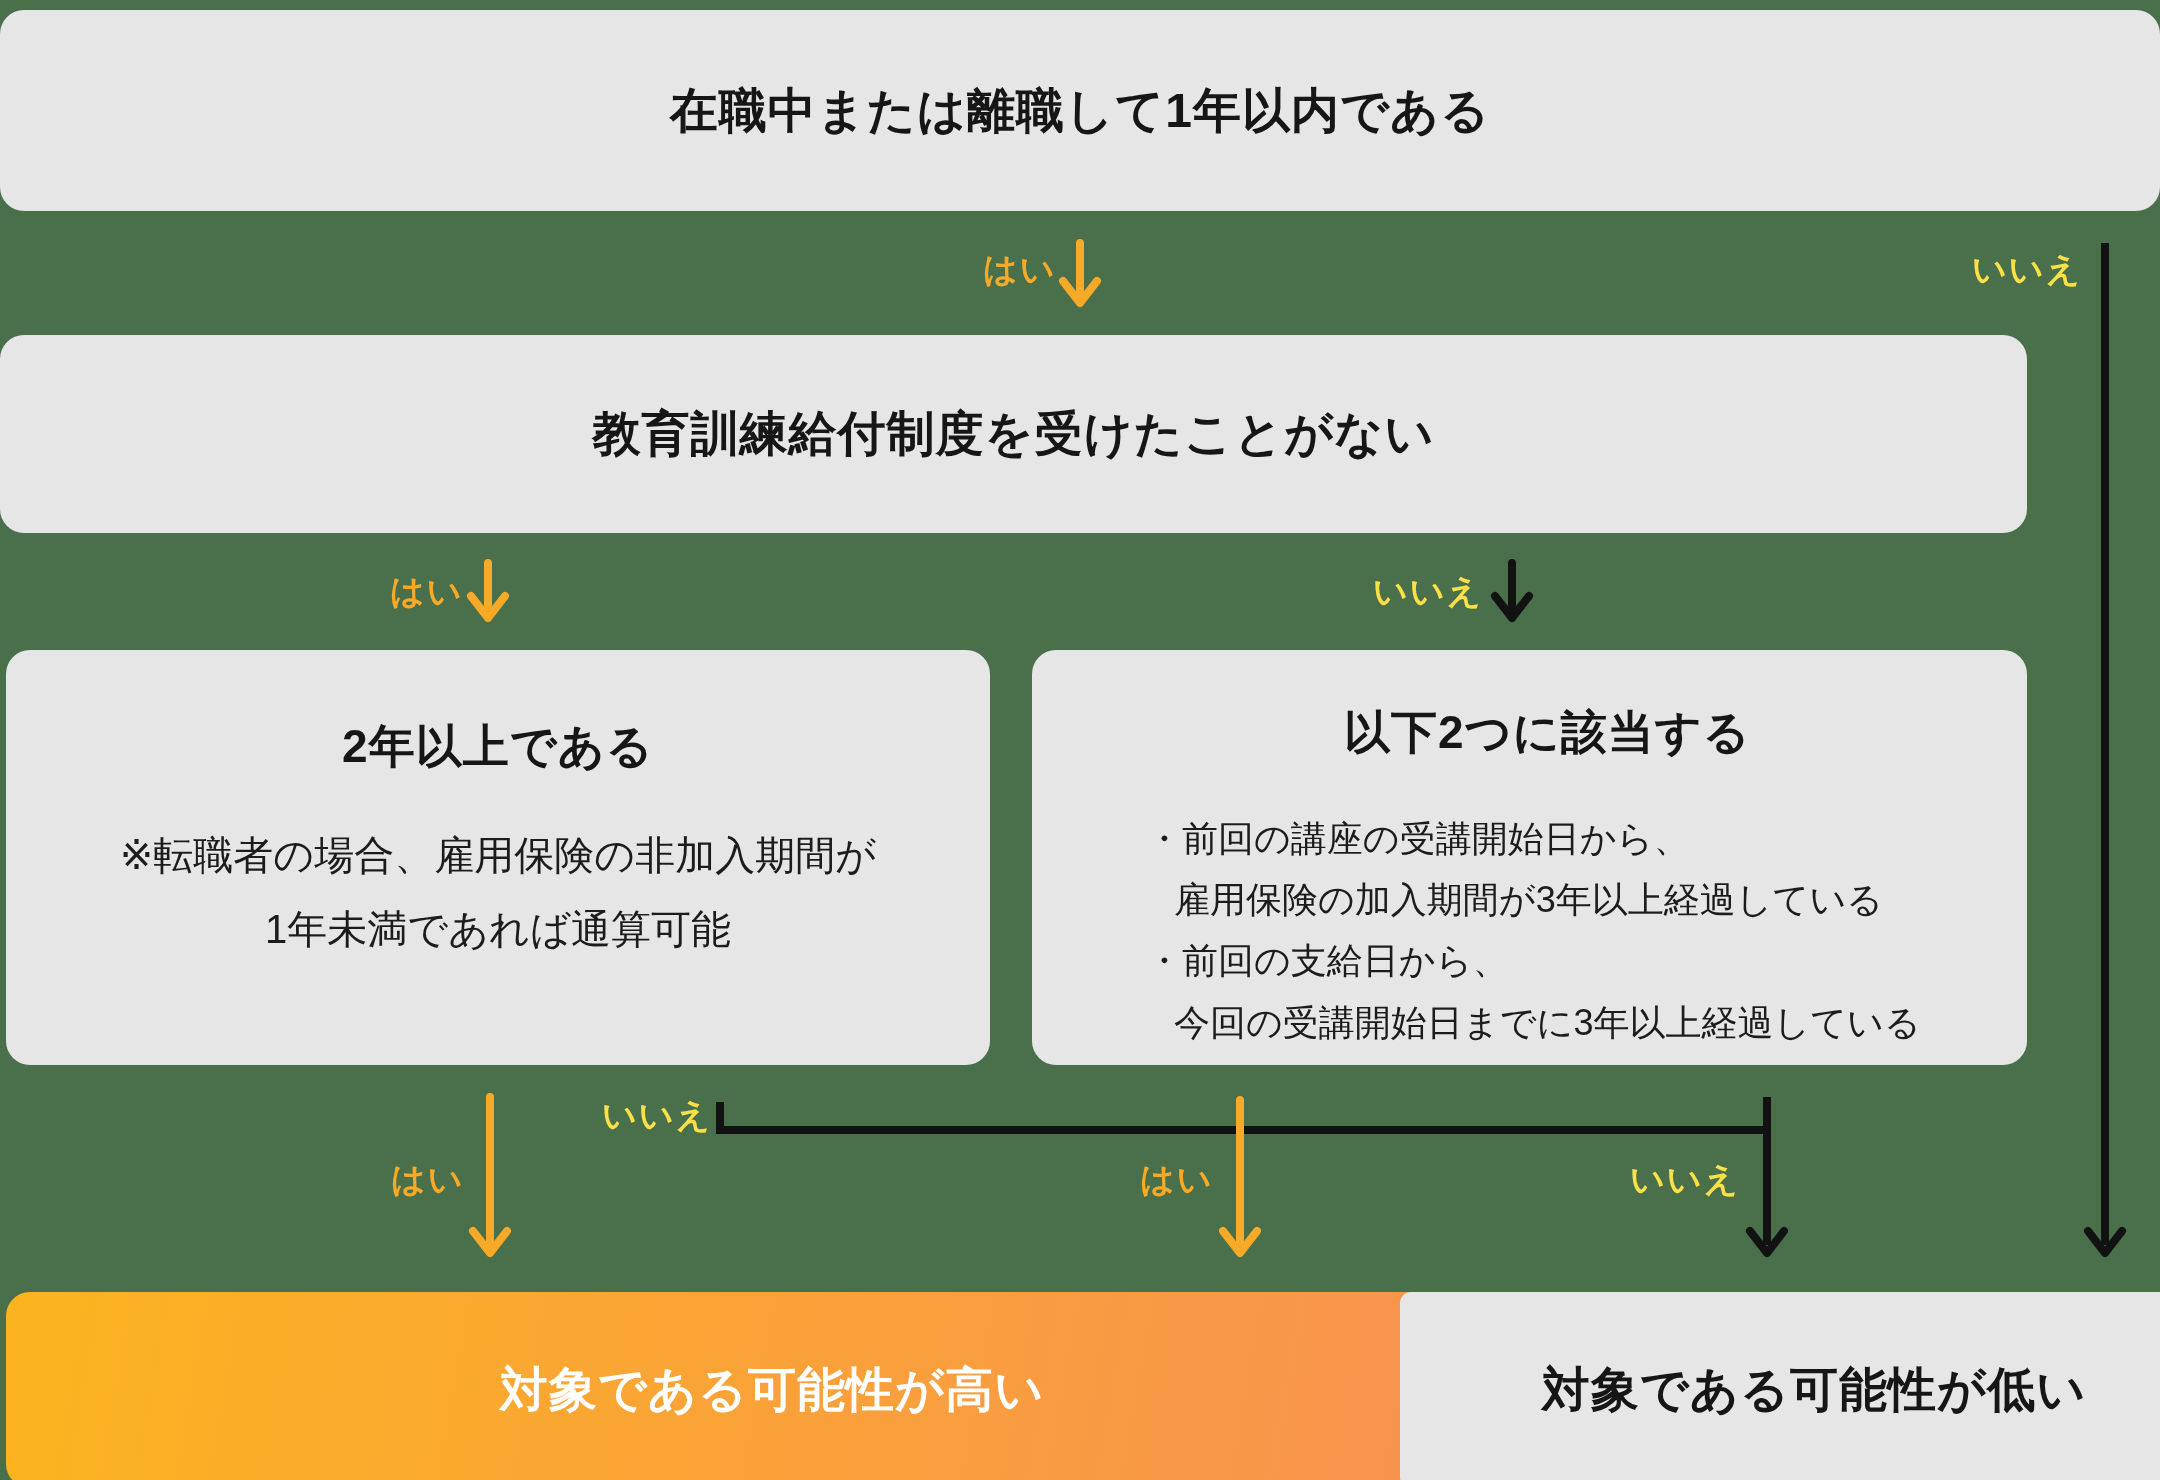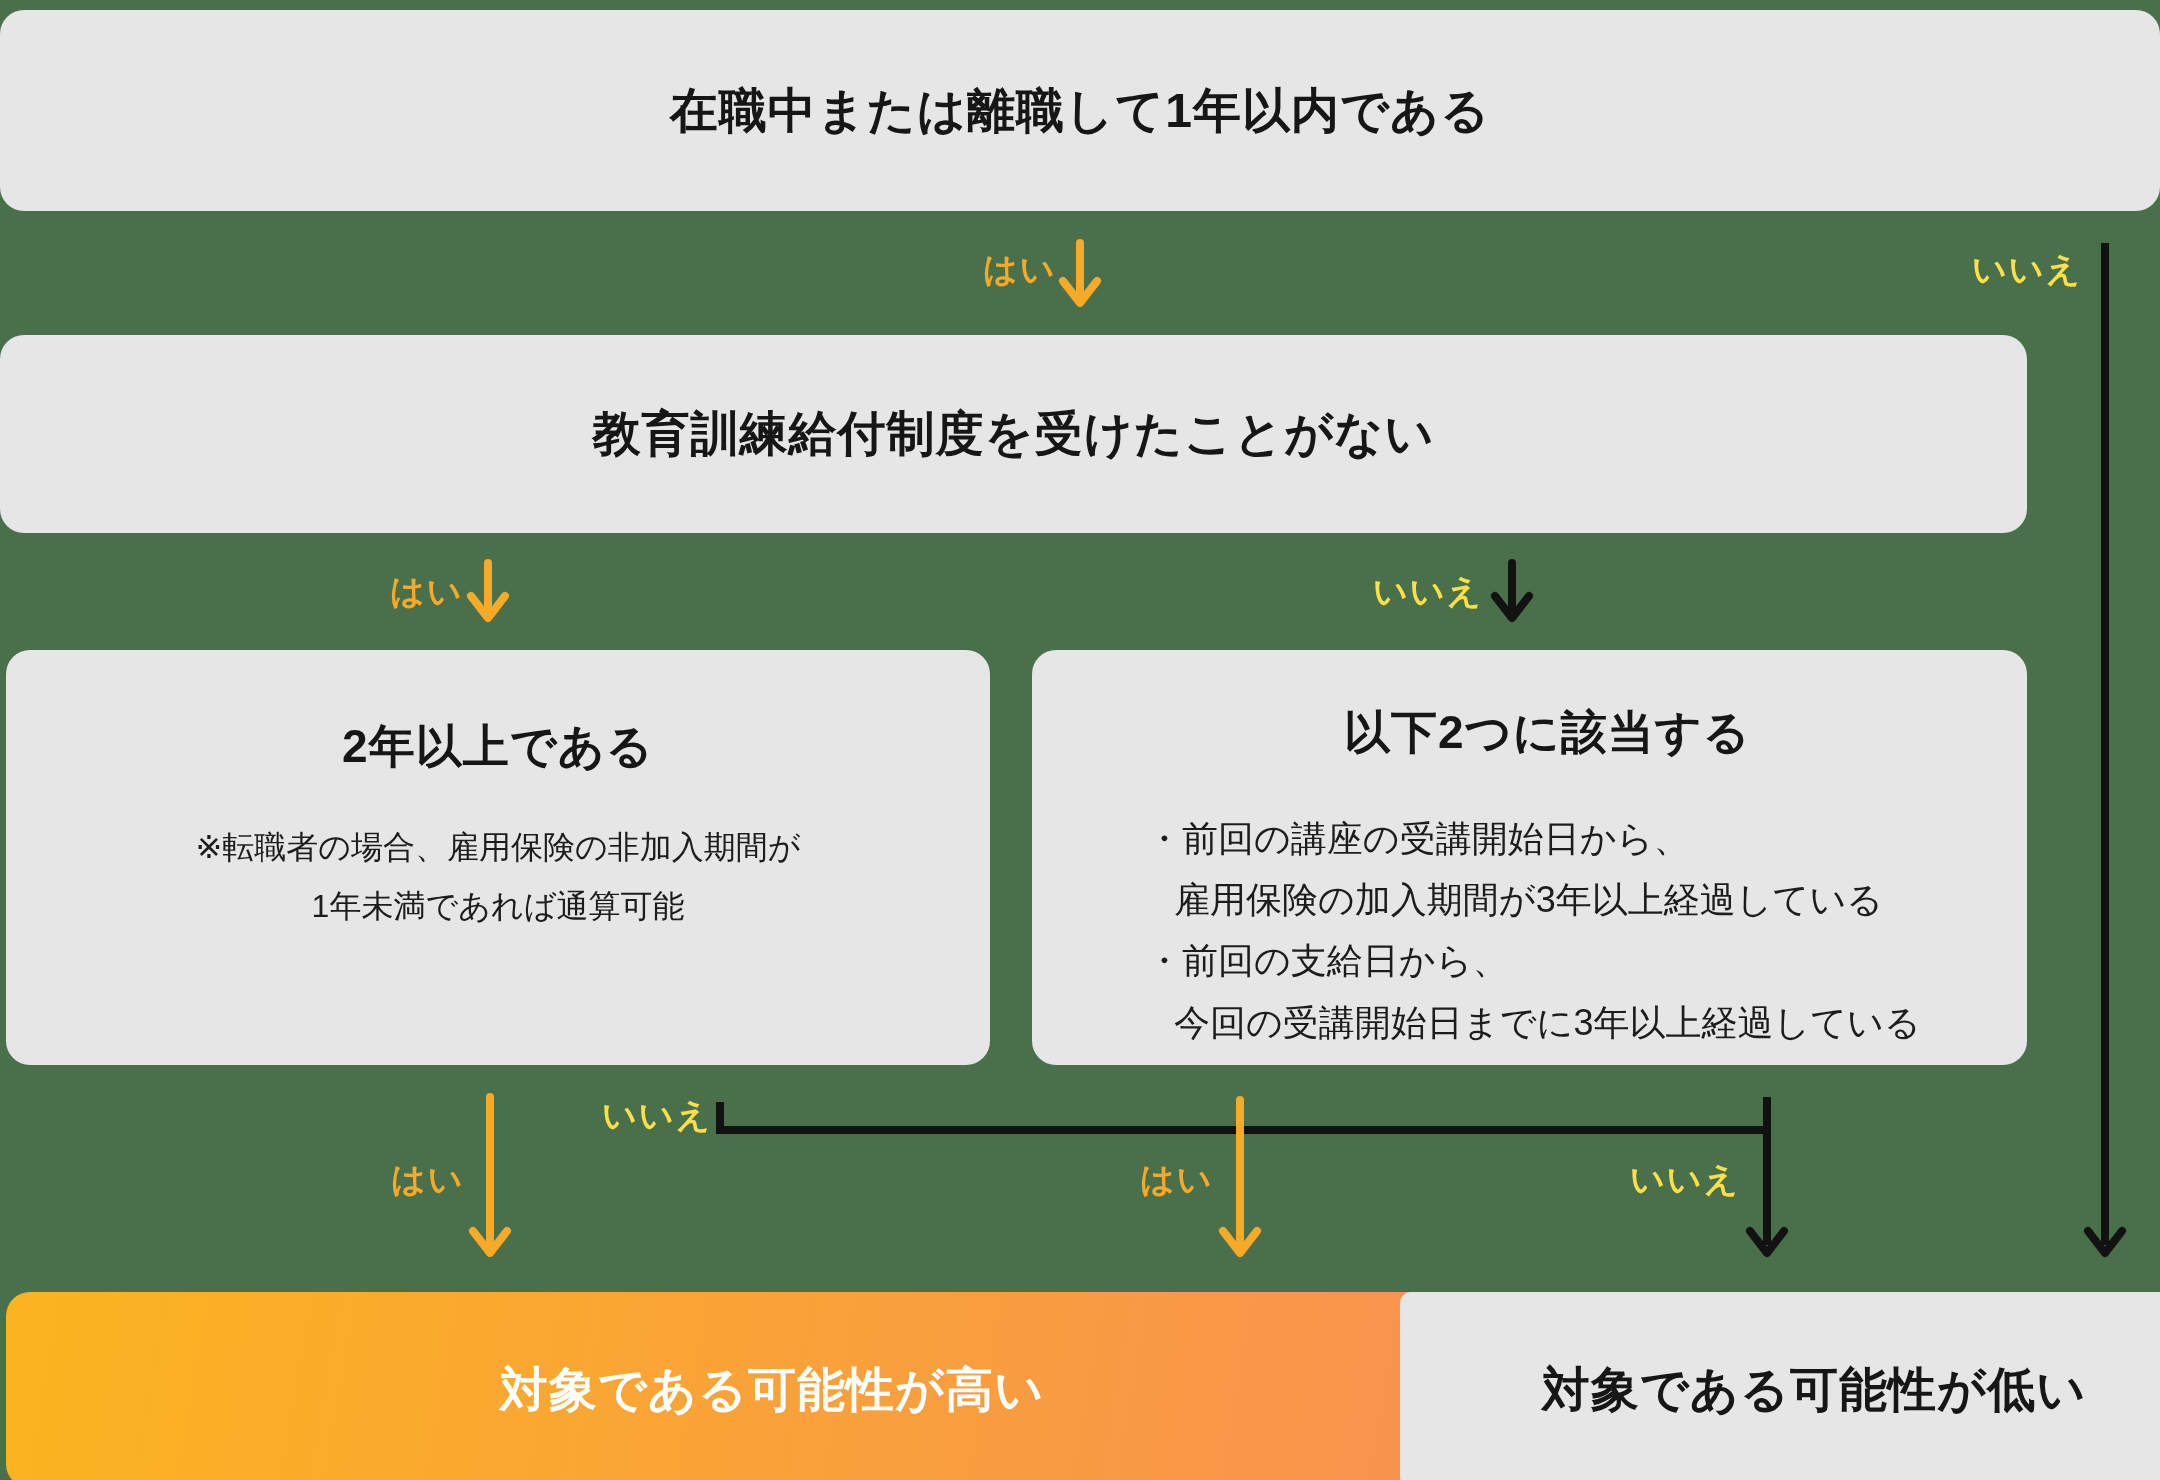--- a/index.html
+++ b/index.html
@@ -30,21 +30,21 @@
     display:flex;align-items:center;justify-content:center;
   }
   
   .q1{left:0;top:0;width:2160px;height:201px;}
   .q2{left:0;top:325px;width:2027px;height:198px;}
   
   .q3{left:6px;top:640px;width:984px;height:415px;
       display:flex;flex-direction:column;align-items:center;justify-content:flex-start;
       padding-top:52px;box-sizing:border-box;}
   .q3 .title{font-weight:700;font-size:46px;line-height:1.95;text-align:center;letter-spacing:1px;}
-  .q3 .note{margin-top:26px;font-weight:400;font-size:32px;line-height:1.85;text-align:center;color:#1c1c1c;}
+  .q3 .note{margin-top:26px;font-weight:400;font-size:40px;line-height:1.85;text-align:center;color:#1c1c1c;}
   .q4{left:1032px;top:640px;width:995px;height:415px;
       display:flex;flex-direction:column;align-items:center;justify-content:flex-start;
       padding-top:52px;box-sizing:border-box;padding-left:36px;}
   .q4 .title{font-weight:700;font-size:46px;text-align:center;letter-spacing:1px;}
   .q4 .bullets{margin-top:44px;align-self:flex-start;padding-left:78px;
       font-size:36px;font-weight:400;line-height:1.7;color:#1c1c1c;}
   .q4 .bullets .cont{padding-left:28px;}
   
   .result-high{
     left:6px;top:1282px;width:1532px;height:196px;

